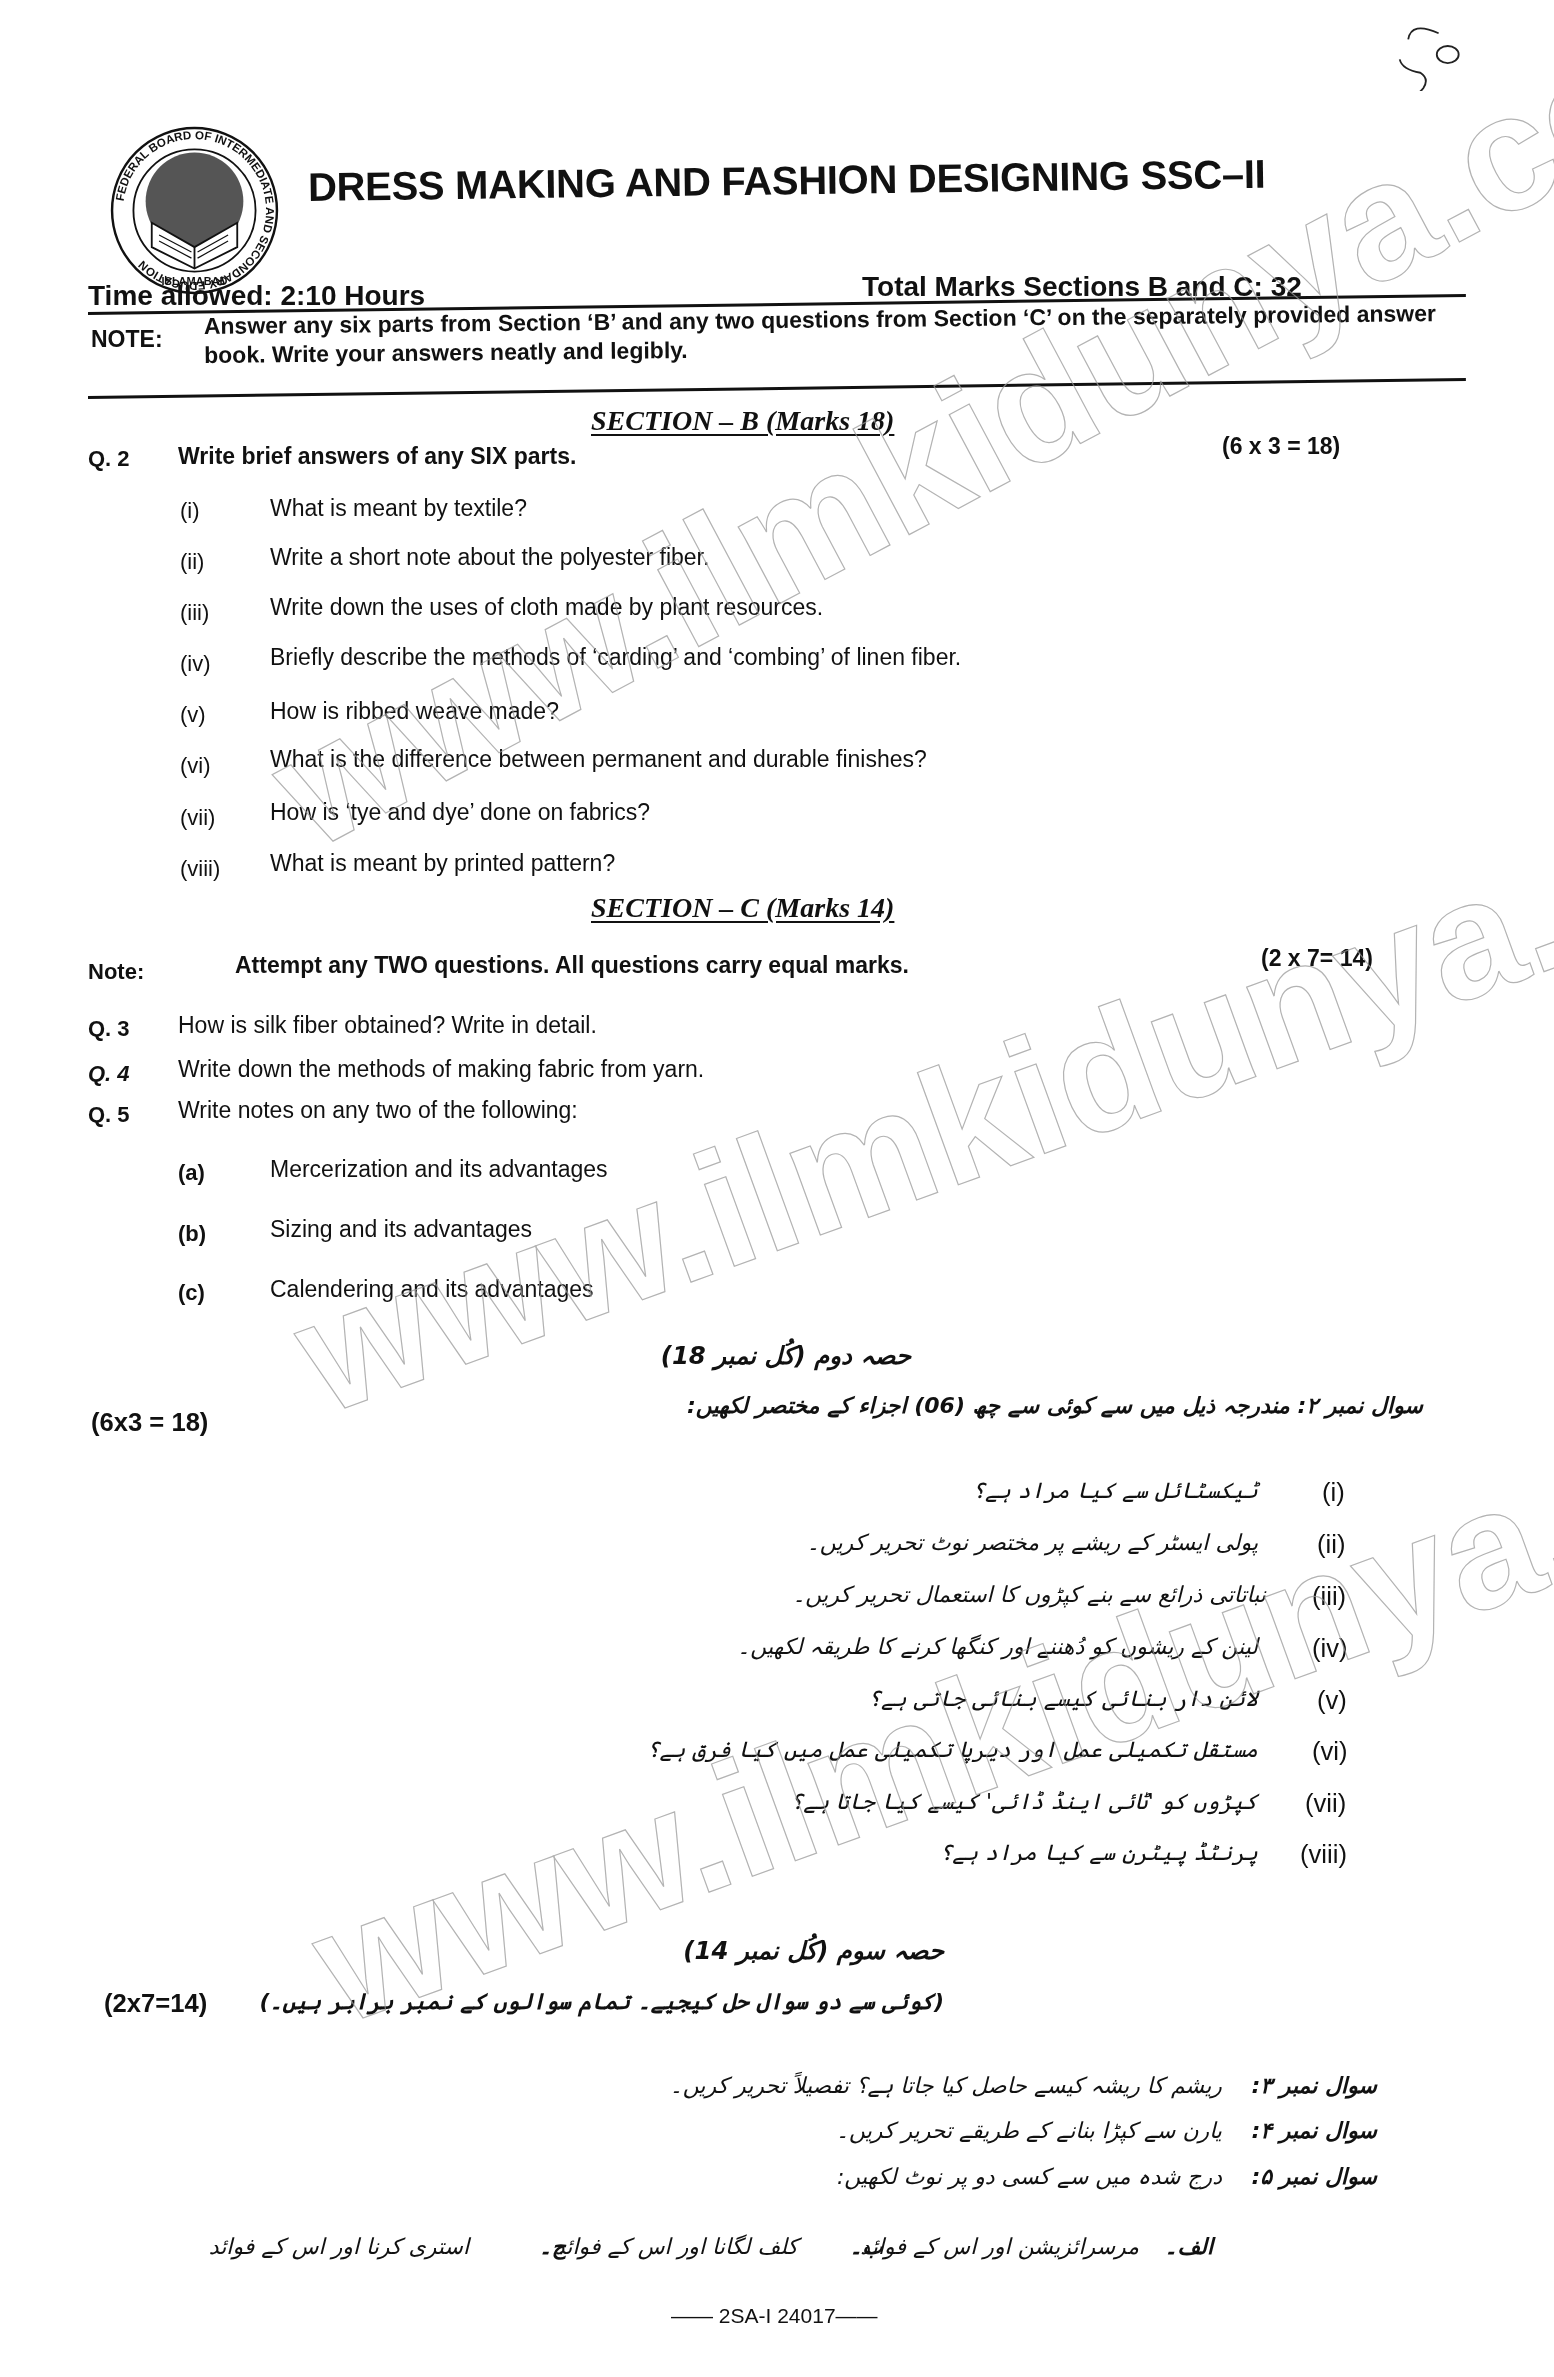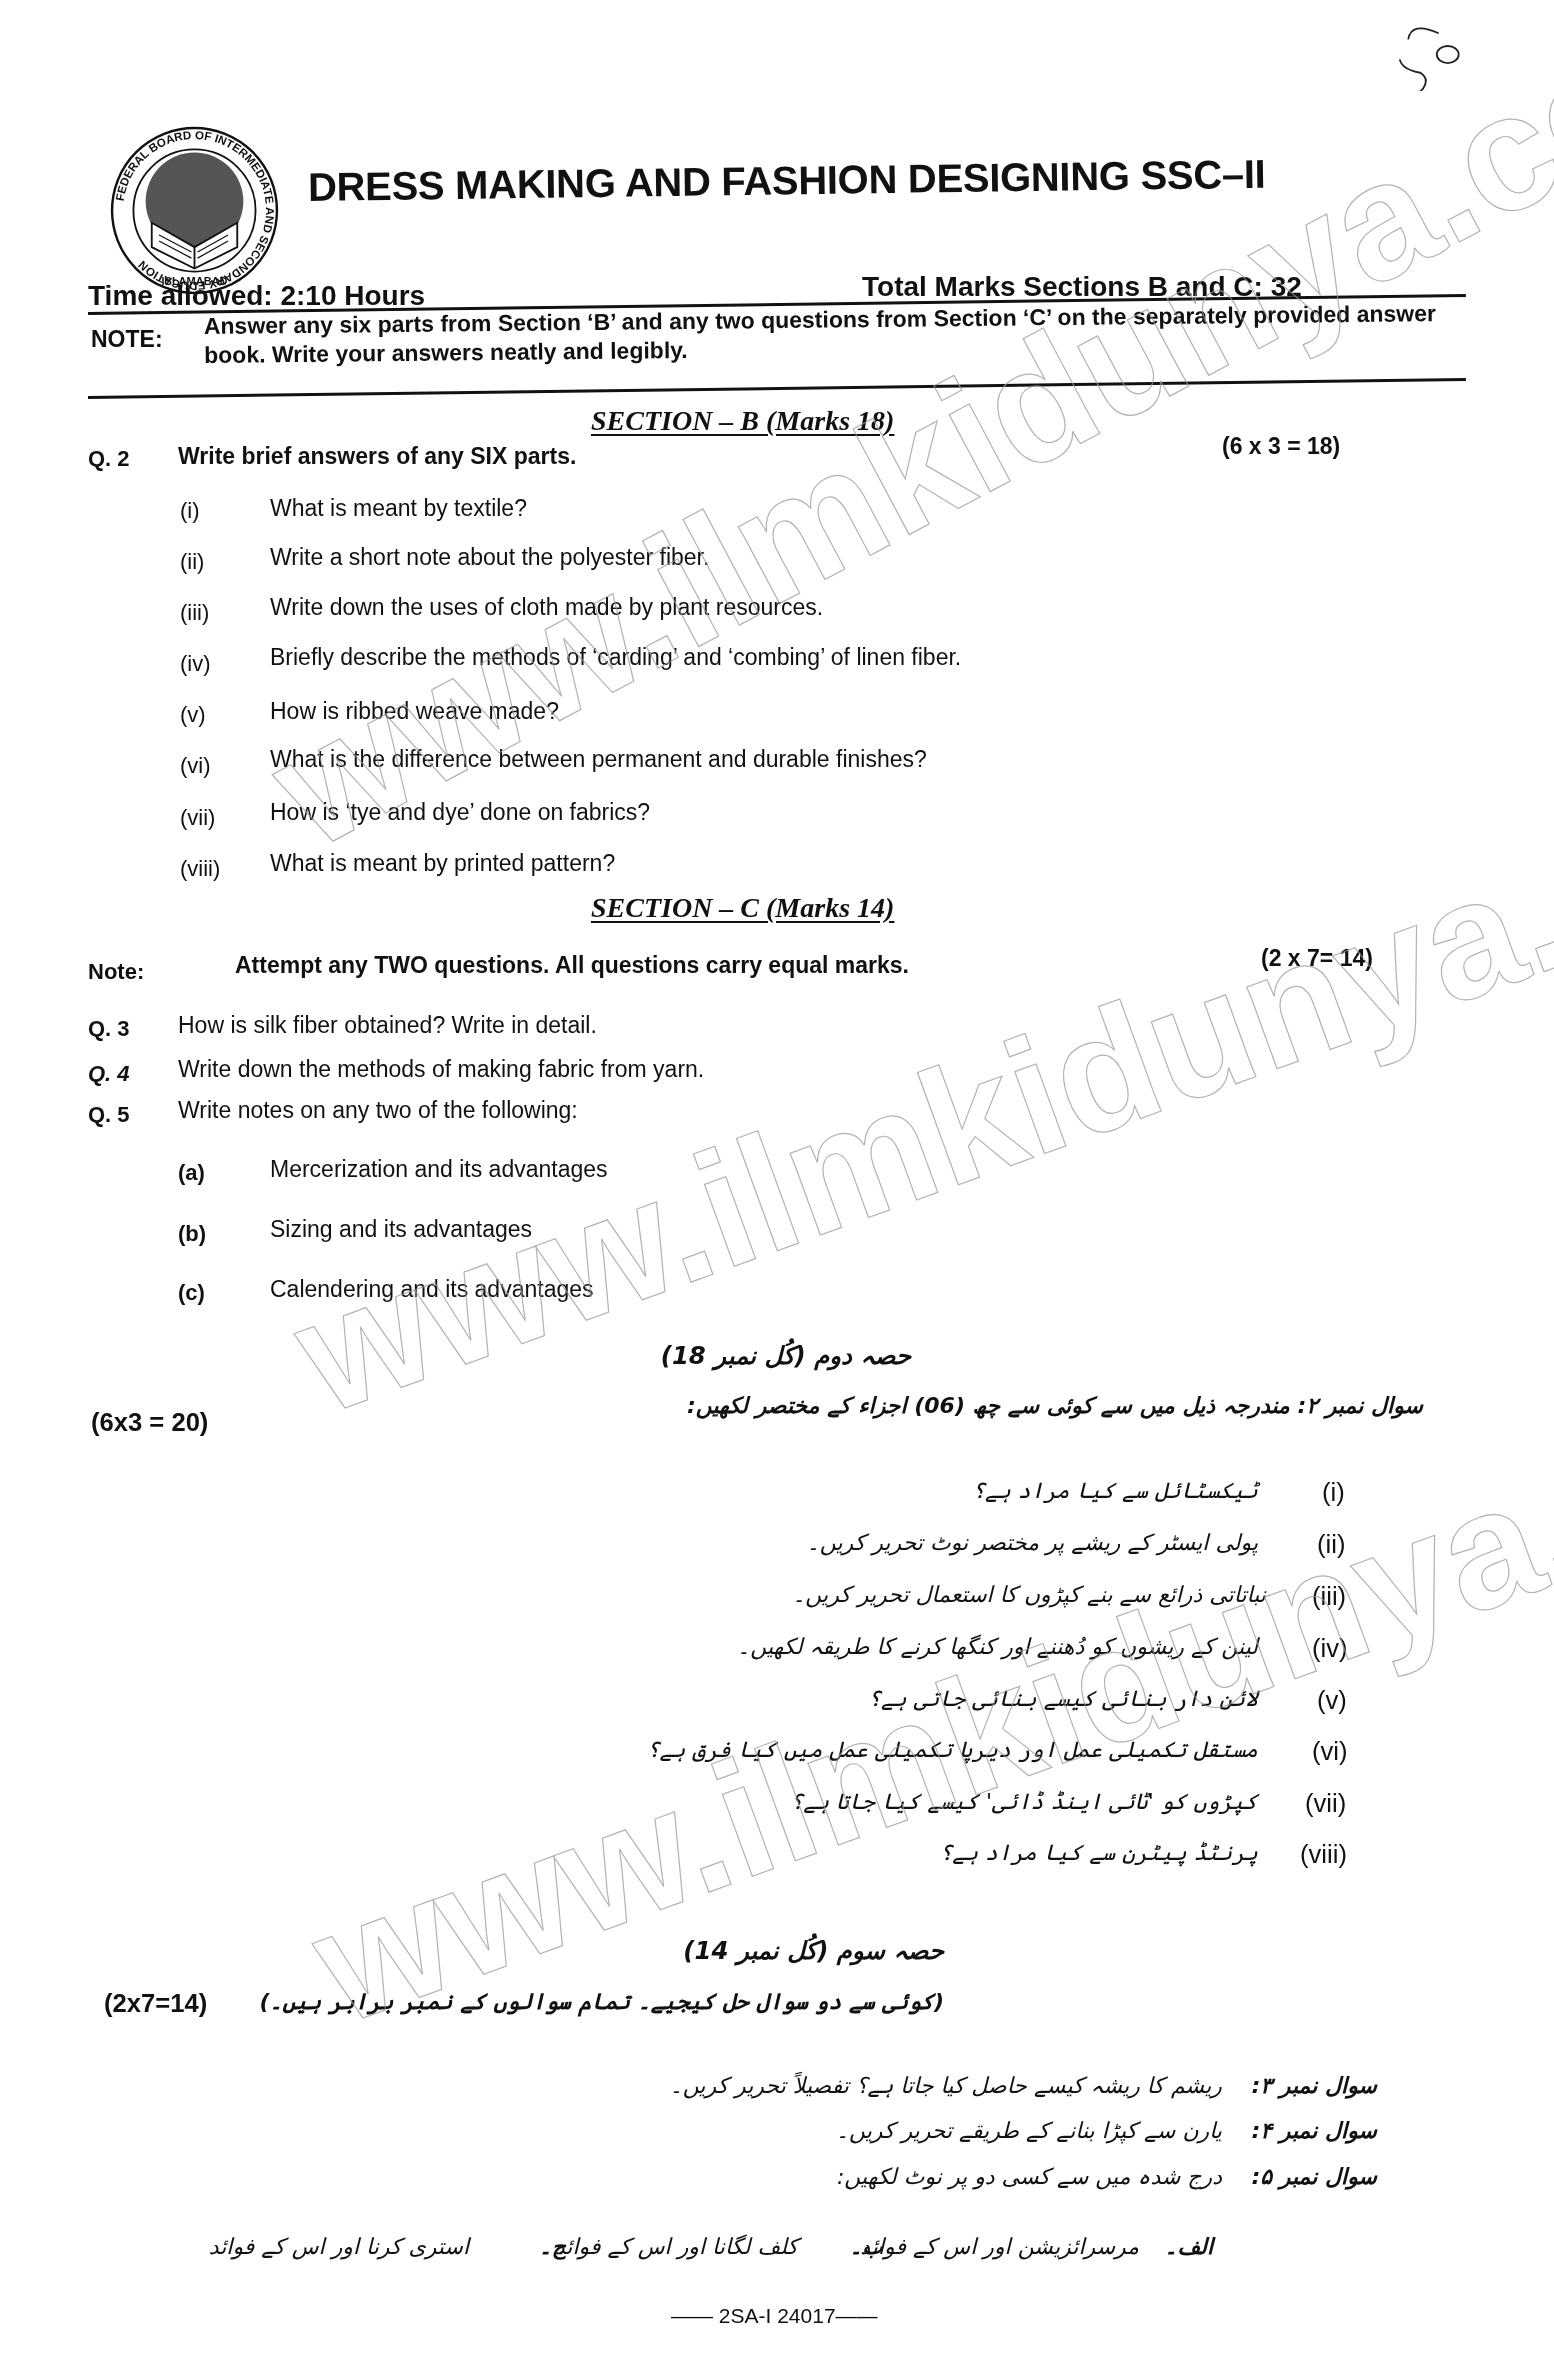--- a/index.html
+++ b/index.html
@@ -112,21 +112,21 @@
 
   <div class="abs qnum" style="left:178px; top:1160px;">(a)</div>
   <div class="abs item" style="left:270px; top:1156px;">Mercerization and its advantages</div>
   <div class="abs qnum" style="left:178px; top:1221px;">(b)</div>
   <div class="abs item" style="left:270px; top:1216px;">Sizing and its advantages</div>
   <div class="abs qnum" style="left:178px; top:1280px;">(c)</div>
   <div class="abs item" style="left:270px; top:1276px;">Calendering and its advantages</div>
 </div>
 
 <div class="abs urdu" style="right:643px; top:1341px; font-weight:bold; font-size:24.4px;">حصہ دوم (کُل نمبر 18)</div>
-<div class="abs marks" style="left:91px; top:1408px; font-size:25.6px;">(6x3 = 20)</div>
+<div class="abs marks" style="left:91px; top:1408px; font-size:25.6px;">(6x3 = 18)</div>
 <div class="abs urdu" style="right:131px; top:1393px; font-weight:bold;">سوال نمبر ۲: مندرجہ ذیل میں سے کوئی سے چھ (06) اجزاء کے مختصر لکھیں:</div>
 
 <div>
   <div class="abs urdu-roman" style="left:1322px; top:1478px;">(i)</div>
   <div class="abs urdu" style="right:296px; top:1478px;">ٹیکسٹائل سے کیا مراد ہے؟</div>
   <div class="abs urdu-roman" style="left:1317px; top:1530px;">(ii)</div>
   <div class="abs urdu" style="right:296px; top:1530px;">پولی ایسٹر کے ریشے پر مختصر نوٹ تحریر کریں۔</div>
   <div class="abs urdu-roman" style="left:1312px; top:1582px;">(iii)</div>
   <div class="abs urdu" style="right:288px; top:1582px;">نباتاتی ذرائع سے بنے کپڑوں کا استعمال تحریر کریں۔</div>
   <div class="abs urdu-roman" style="left:1312px; top:1634px;">(iv)</div>

